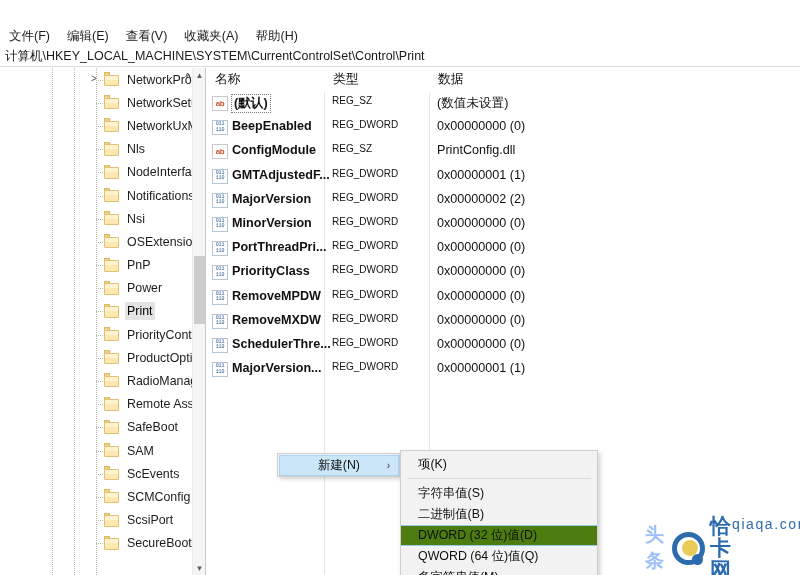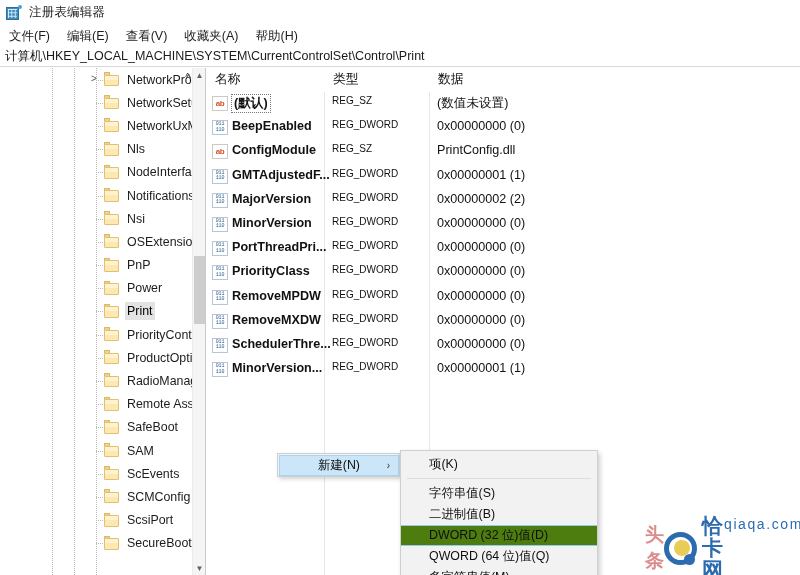--- a/index.html
+++ b/index.html
@@ -211,38 +211,38 @@
   }
   .ctx-sub {
     position:absolute; left:400px; top:382px; width:198px; height:165px;
     background:#f2f2f2;
     border:1px solid #cfcfcf;
     box-shadow:2px 3px 5px rgba(0,0,0,.20);
     padding-top:3px;
   }
   .ctx-item {
     position:relative; height:21px; display:flex; align-items:center;
-    padding-left:28px; font-size:12.4px; color:#0f0f0f; white-space:nowrap;
+    padding-left:17px; font-size:12.4px; color:#0f0f0f; white-space:nowrap;
   }
   .ctx-item.highlight {
     background:#4d7c0f;
     border-top:1px solid #97c9e9;
     border-bottom:1px solid #97c9e9;
   }
   .ctx-divider {
     height:1px; background:#dcdcdc; margin:3px 6px 4px 6px;
   }
 
   
   .wm {
     position:absolute; right:3px; bottom:4px; width:152px; height:46px;
     display:flex; align-items:center; opacity:.92;
   }
   .wm-tou {
-    font-size:19px; color:#b91c1c; font-weight:bold; margin-right:1px;
+    font-size:19px; color:#3b82f6; font-weight:bold; margin-right:9px;
     letter-spacing:-1px; opacity:.55; font-family:Liberation Sans, sans-serif;
   }
   .wm-ring {
     width:33px; height:33px; border-radius:50%;
     border:5px solid #1a5fa8; position:relative; flex:none; margin-right:5px;
   }
   .wm-ring::after {
     content:""; position:absolute; left:5px; top:3px; width:16px; height:16px;
     border-radius:50%; background:#e8c84a;
   }
@@ -257,27 +257,20 @@
   }
   .wm-url {
     font-size:14px; color:#1a5fa8; letter-spacing:1.6px; margin-top:1px;
   }
 </style>
 </head>
 <body>
 
 <div id="app">
 
-  <div class="titlebar">
-    <span class="app-icon">
-      <span class="grid"></span>
-        <span class="dot"></span>
-    </span>
-    <span class="title-text">注册表编辑器</span>
-  </div>
 
   <div class="menubar">
     <div class="menu-item">文件(F)</div>
     <div class="menu-item">编辑(E)</div>
     <div class="menu-item">查看(V)</div>
     <div class="menu-item">收藏夹(A)</div>
     <div class="menu-item">帮助(H)</div>
   </div>
 
   <div class="addressbar">
@@ -575,21 +568,21 @@
             </span>
             <span class="val-name">SchedulerThre...</span>
             <span class="val-type">REG_DWORD</span>
             <span class="val-data">0x00000000 (0)</span>
           </div>
           <div class="val-row">
             <span class="val-icon icon-dw">
               <span>011</span>
               <span>110</span>
             </span>
-            <span class="val-name">MinorVersion...</span>
+            <span class="val-name">MajorVersion...</span>
             <span class="val-type">REG_DWORD</span>
             <span class="val-data">0x00000001 (1)</span>
           </div>
         </div>
     </div>
 
     <div class="ctx-root">
       <div class="ctx-root-item">
         <span>新建(N)</span>
         <span class="ctx-root-arrow">›</span>

